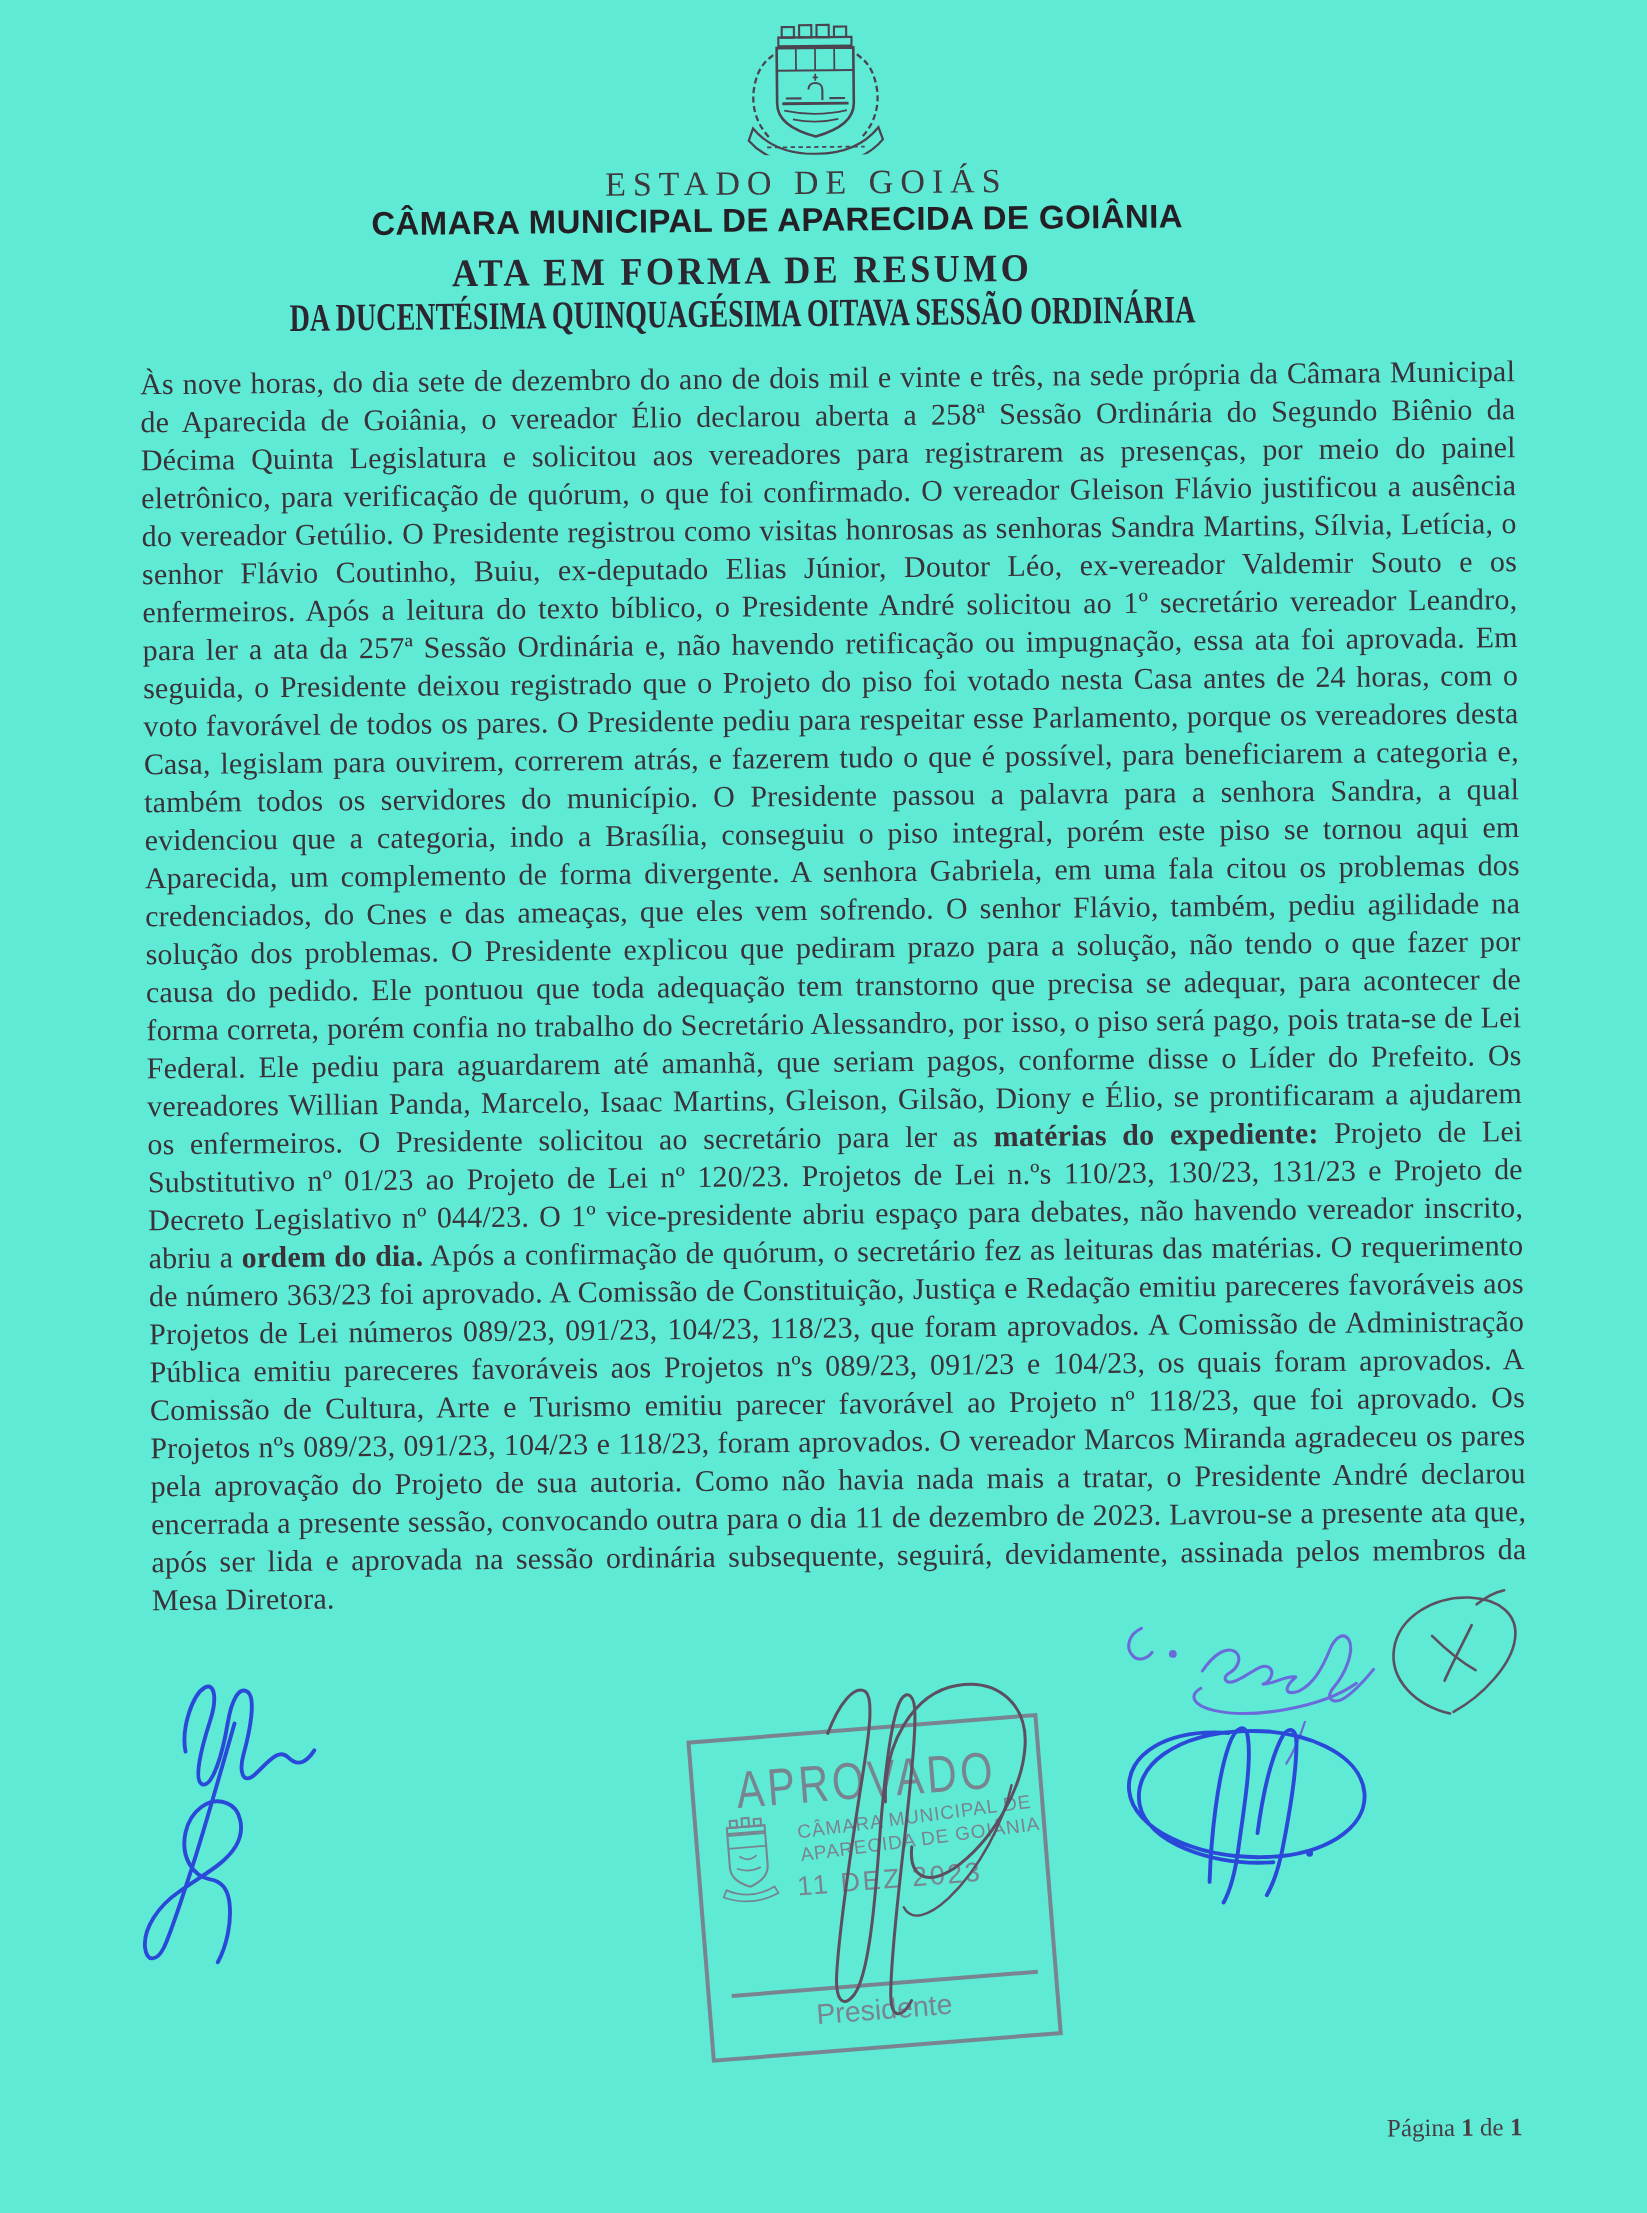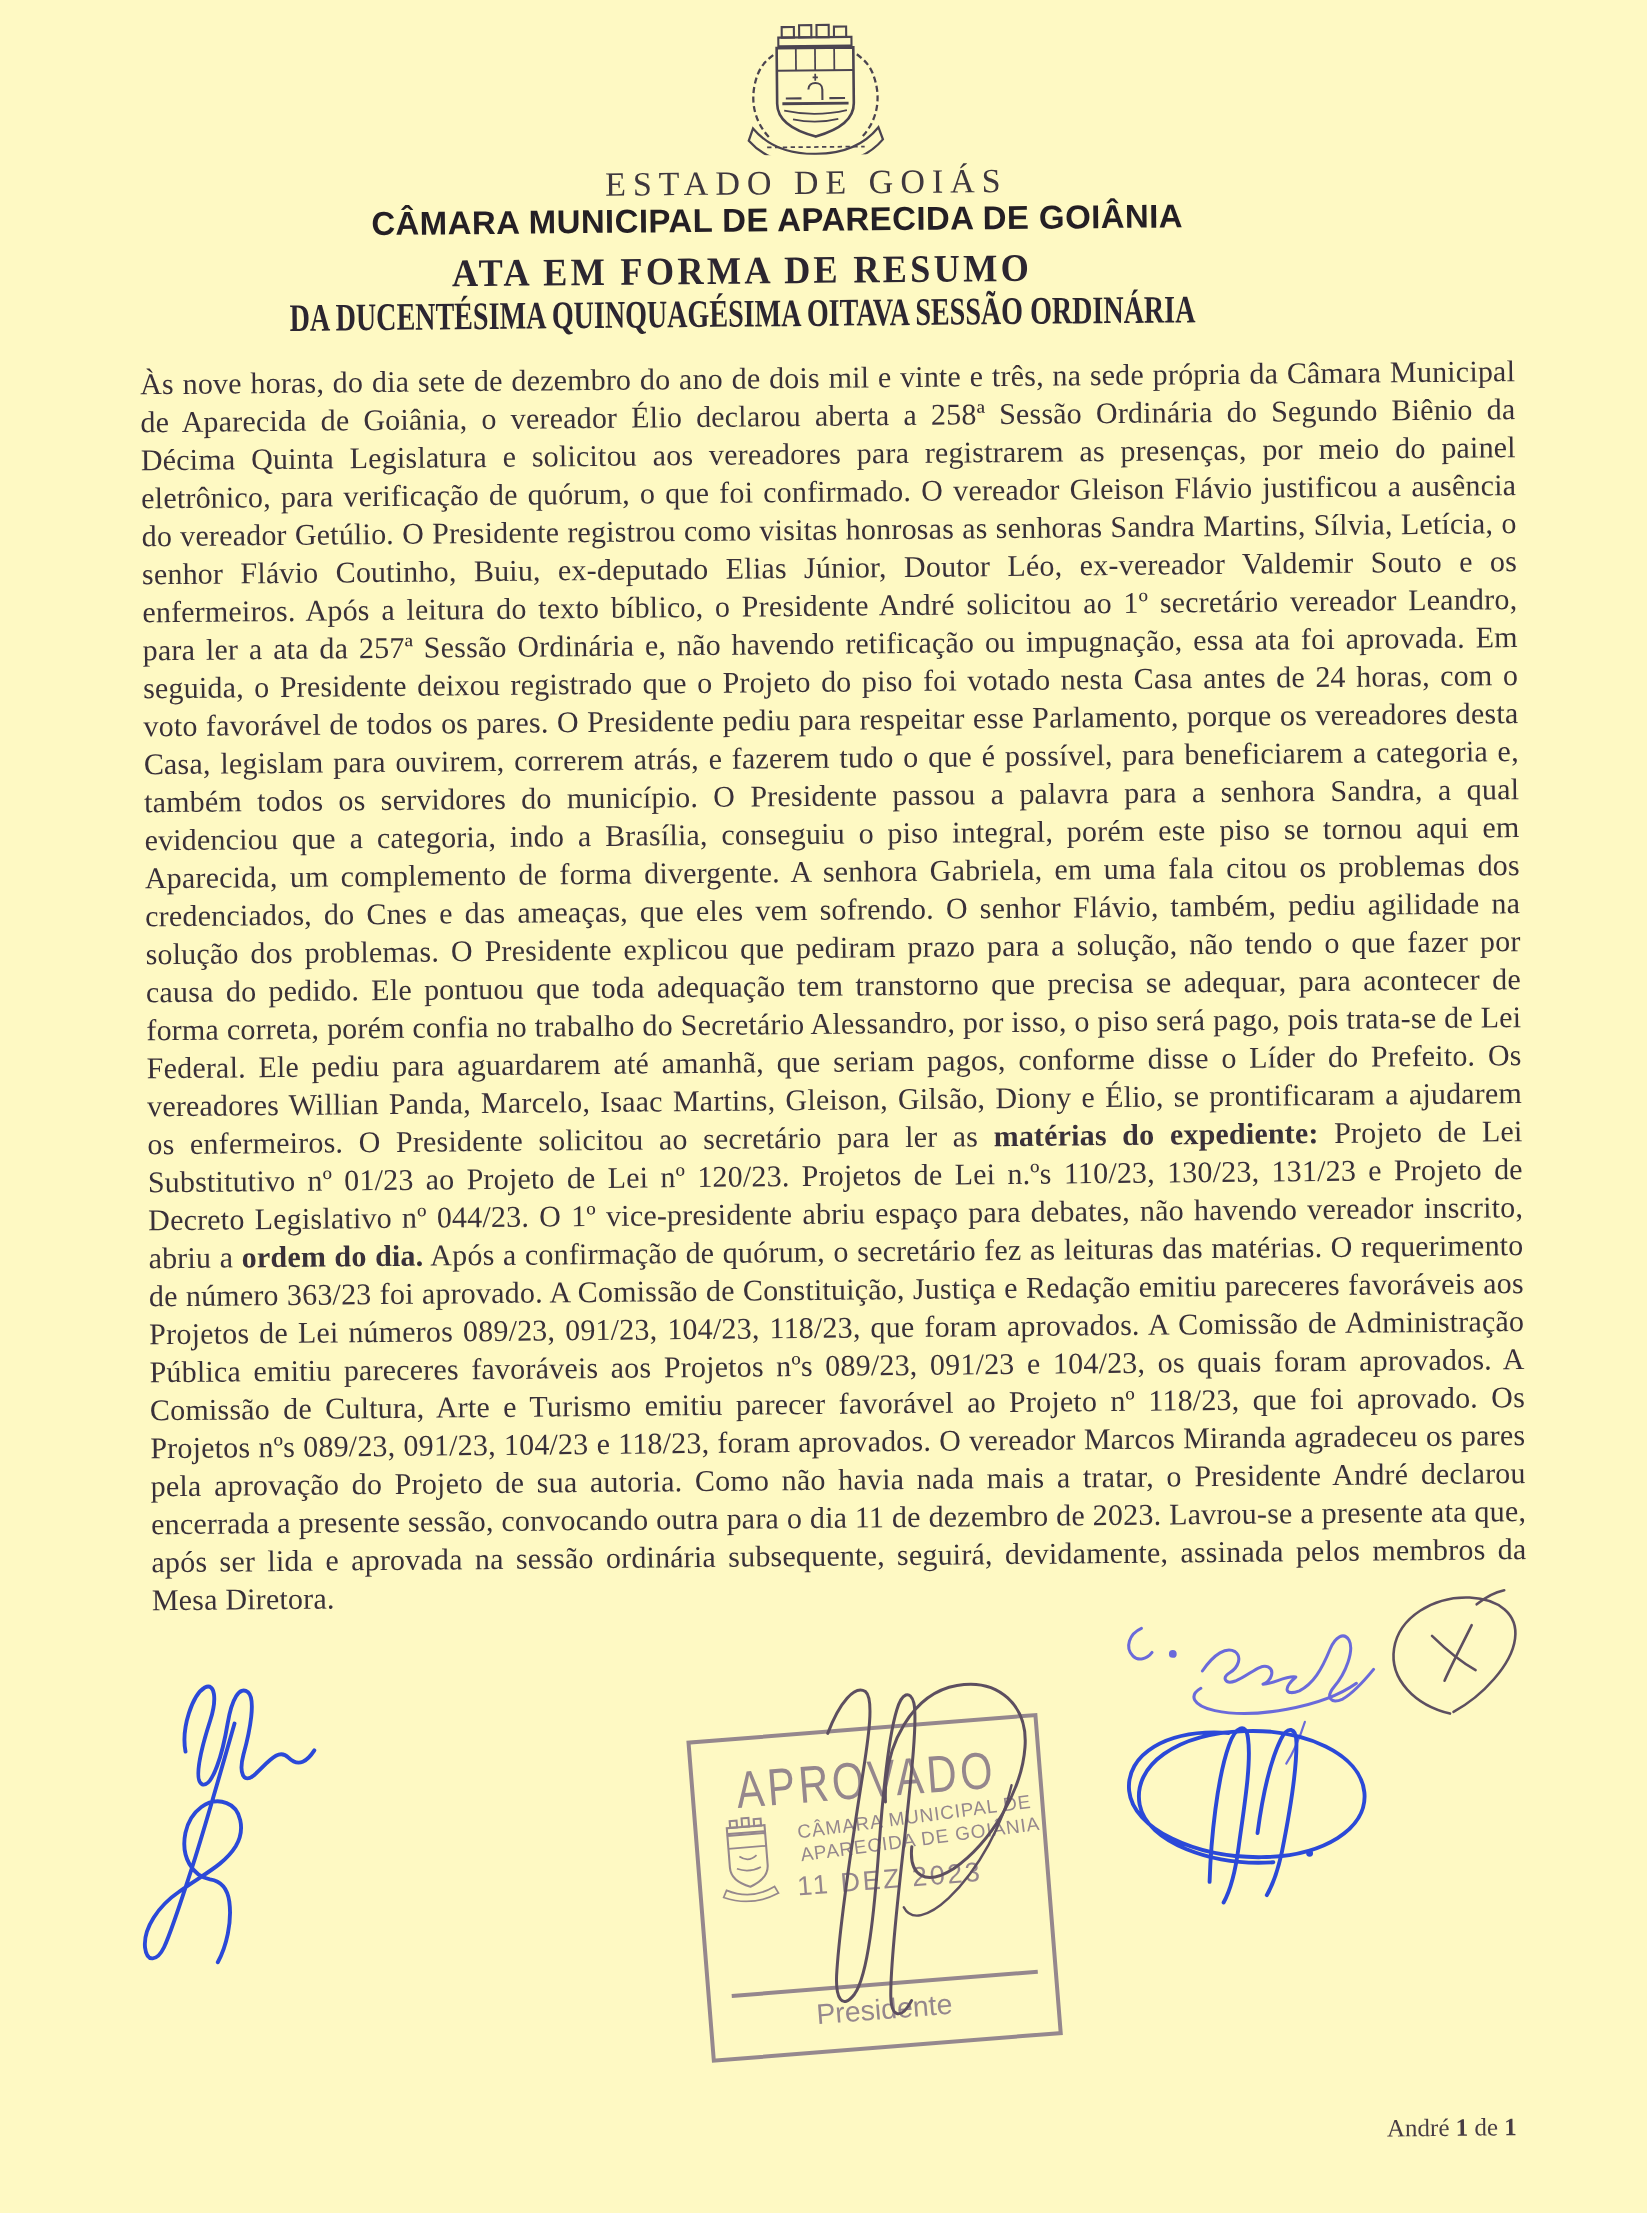--- a/index.html
+++ b/index.html
@@ -1,16 +1,16 @@
 <!DOCTYPE html>
 <html style="--ink_blue: #2b49d8; --ink_violet: #6a6ada; --ink_dark: #5d4f60; --stamp_ink: #7e6f82; --body_text: #3a3139; --heading_text: #27222a;font-size:14px"><head>
 <meta charset="utf-8">
 <style>
   html,body{margin:0;padding:0;background:#ffffff;}
-  .page{position:relative;width:1647px;height:2214px;background:#fef9c3;overflow:hidden;
+  .page{position:relative;width:1647px;height:2214px;background:#5eead4;overflow:hidden;
         font-family:"Liberation Serif",serif;color:var(--body_text,#3a3139);}
   .scan{position:absolute;inset:0;transform:rotate(-0.55deg);transform-origin:55% 40%;}
 
   
   .crest{position:absolute;left:734px;top:19px;width:178px;height:135px;}
   .org-state{position:absolute;left:0;top:163px;width:1647px;text-align:center;
              transform:translateX(-10.4px);font-size:34px;letter-spacing:7px;
              color:#3f383e;font-family:"Liberation Serif",serif;}
   .org-name{position:absolute;left:0;top:200px;width:1647px;text-align:center;
             transform:translateX(-40px);font-size:33px;font-weight:bold;letter-spacing:0.4px;
@@ -150,21 +150,21 @@
       </g>
 
       <g stroke="#5d4f60" stroke-width="3.5">
         <path d="M948 2004 C962 1968 980 1948 992 1956 C1002 1964 996 2006 986 2064 C974 2136 960 2226 956 2278 C953 2312 962 2324 976 2306 C992 2284 1000 2210 1006 2136 C1011 2076 1018 2010 1028 1978 C1034 1958 1044 1954 1048 1970 C1052 1990 1044 2056 1036 2124 C1026 2204 1018 2272 1018 2308 C1018 2334 1030 2336 1042 2314"></path>
         <path d="M1014 2084 C1012 2016 1048 1958 1098 1950 C1146 1942 1180 1974 1176 2022 C1172 2072 1136 2132 1092 2162 C1060 2182 1040 2170 1044 2136"></path>
         <path d="M1160 2066 C1150 2110 1122 2162 1086 2196 C1062 2218 1042 2222 1034 2206" stroke-width="2.8"></path>
       </g>
     </svg>
 
     <div class="footer">
-      <span>André</span>
+      <span>Página</span>
       <b>1</b>
       <span>de</span>
       <b>1</b>
     </div>
 
   </div>
 </div>
 
 
 </body></html>

